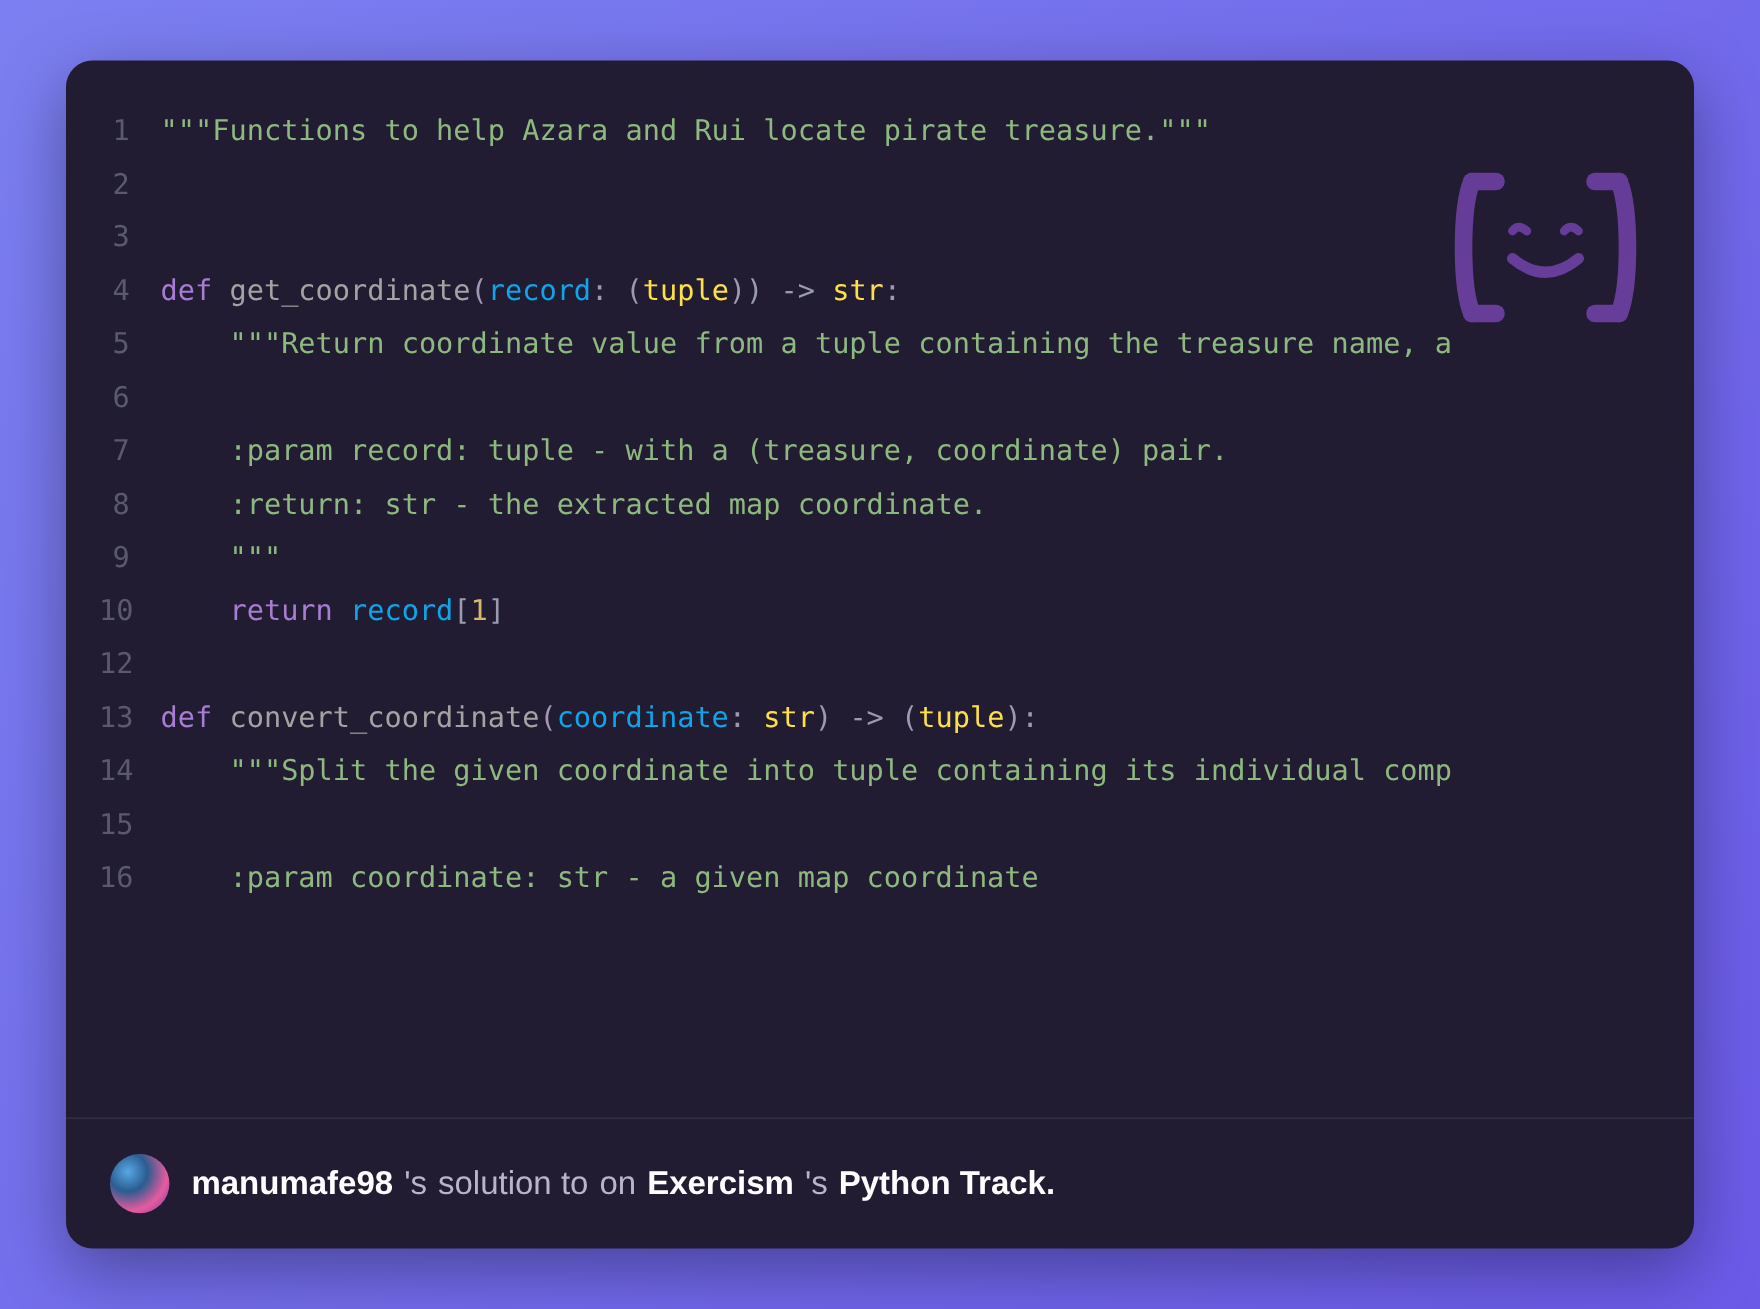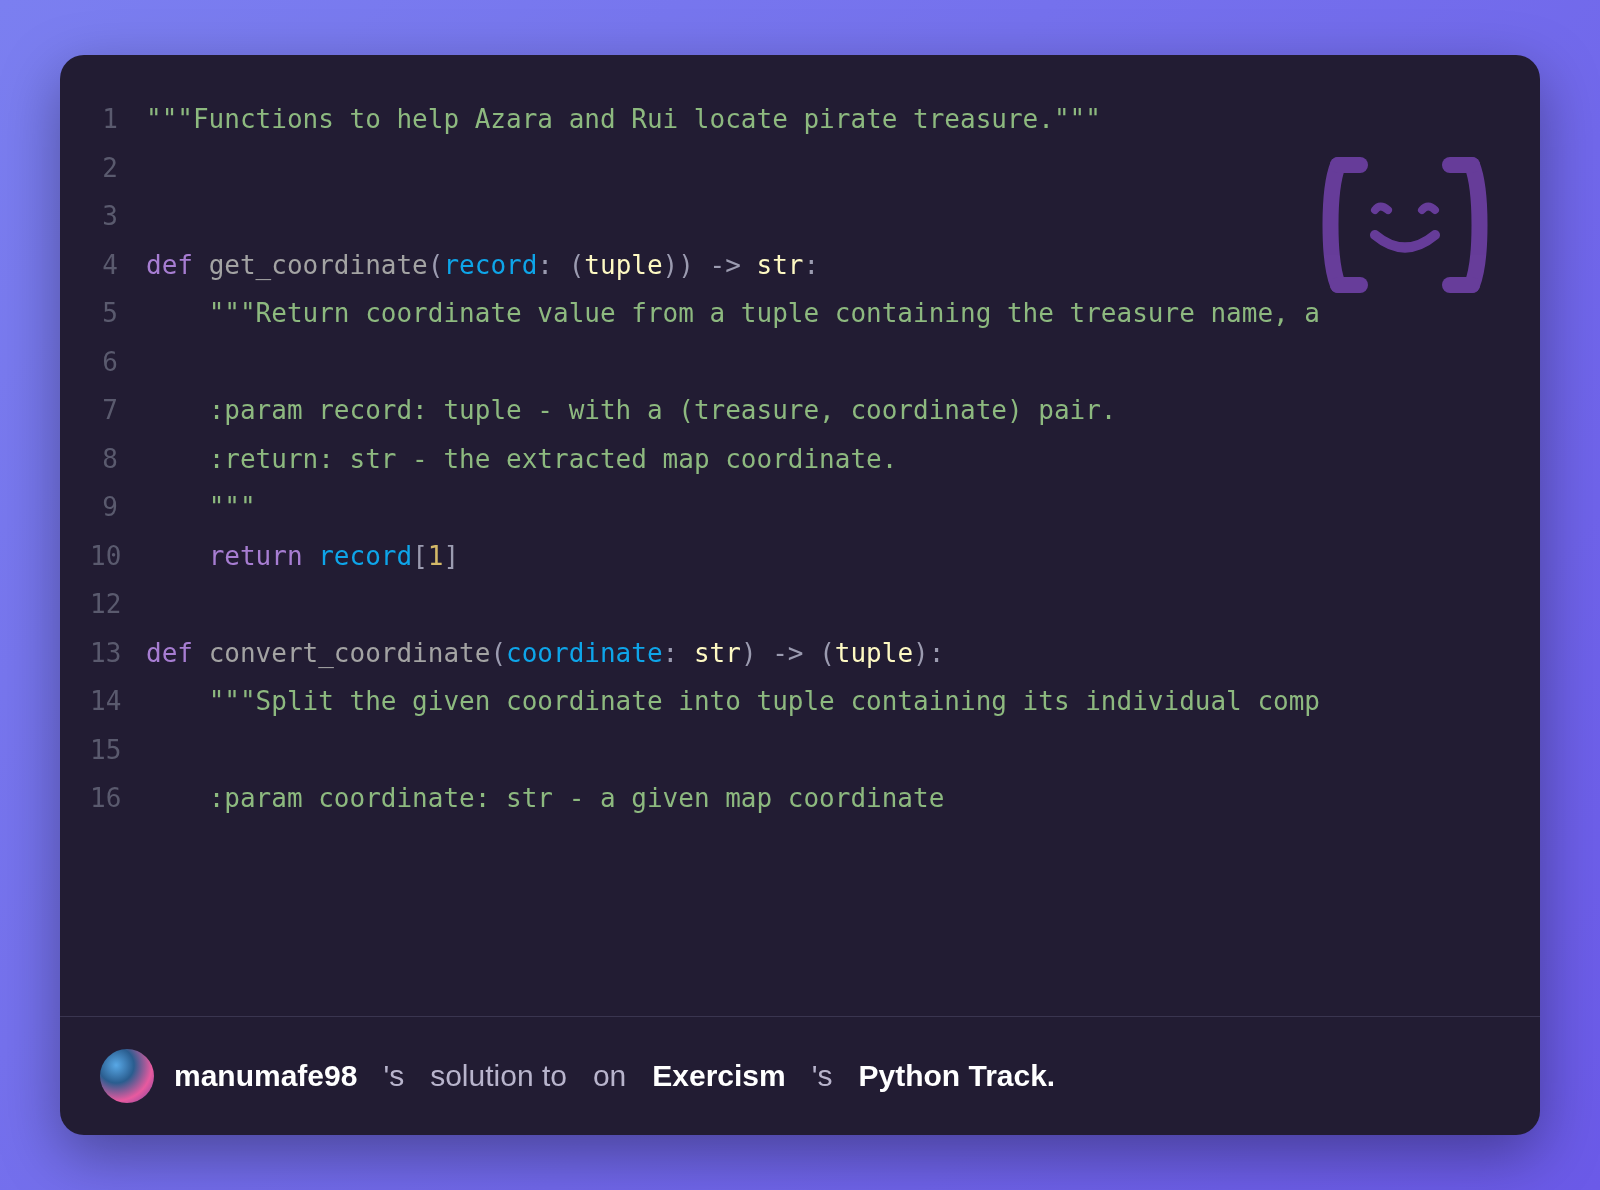--- a/index.html
+++ b/index.html
@@ -61,41 +61,41 @@
     flex-shrink: 0;
   }
   .line-content {
     flex: 1;
     overflow: hidden;
   }
   .t-str { color: #8db97f; }
   .t-key { color: #a77dd2; }
   .t-func { color: #a3a3a3; }
   .t-param { color: #0ea5e9; }
-  .t-type { color: #fef9c3; }
+  .t-type { color: #fde047; }
   .t-punct { color: #9b9bb0; }
   .t-num { color: #d4b968; }
   .footer {
     border-top: 1px solid #3a3550;
     padding: 32px 40px;
     display: flex;
     align-items: center;
     gap: 20px;
     font-family: -apple-system, BlinkMacSystemFont, 'Segoe UI', sans-serif;
     font-size: 30px;
     color: #b8b4cc;
   }
   .avatar {
     width: 54px;
     height: 54px;
     border-radius: 50%;
     background: radial-gradient(circle at 30% 30%, #58a8e6, #2a5d8f, #e85a9f, #6a3fa0);
     flex-shrink: 0;
   }
-  .footer-text { display: flex; gap: 26px; flex-wrap: nowrap; align-items: center; }
+  .footer-text { display: flex; gap: 10px; flex-wrap: nowrap; align-items: center; }
   .footer .bold { color: #ffffff; font-weight: 700; }
 </style>
 </head>
 <body>
 
 <div class="code-card">
   <div class="code-area">
     <div class="code-logo">
       <svg viewBox="0 0 170 140">
         <path d="M 18 10 C 8 35, 8 105, 18 130" stroke="#6b3fa0" stroke-width="16" fill="none" stroke-linecap="round"></path>

